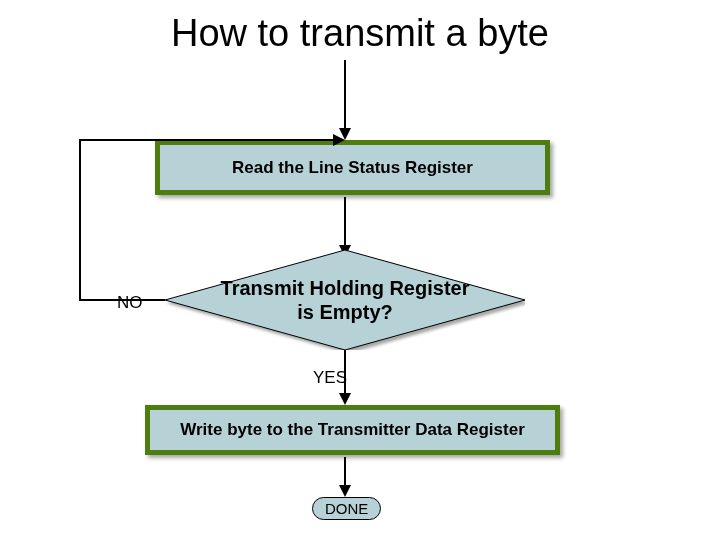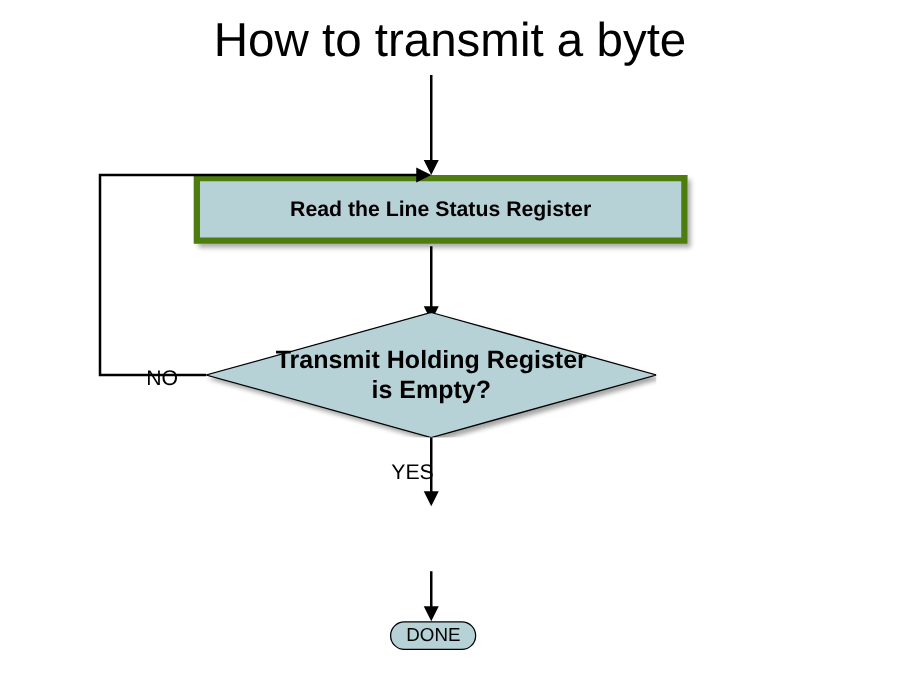--- a/index.html
+++ b/index.html
@@ -120,20 +120,23 @@
     <polygon points="275,12 263,6 263,18" fill="#000"></polygon>
   </svg>
 
   <svg class="connector" style="left:335px; top:350px;" width="20" height="55">
     <line x1="10" y1="0" x2="10" y2="45" stroke="#000" stroke-width="2"></line>
     <polygon points="10,55 4,43 16,43" fill="#000"></polygon>
   </svg>
 
   <div class="label" style="left:313px; top:368px;">YES</div>
 
+  <div class="box" style="left:145px; top:405px; width:415px; height:50px;">
+    <span>Write byte to the Transmitter Data Register</span>
+  </div>
 
   <svg class="connector" style="left:335px; top:457px;" width="20" height="40">
     <line x1="10" y1="0" x2="10" y2="30" stroke="#000" stroke-width="2"></line>
     <polygon points="10,40 4,28 16,28" fill="#000"></polygon>
   </svg>
 
   <div class="done" style="left:312px; top:497px;">
     <span>DONE</span>
   </div>
 

